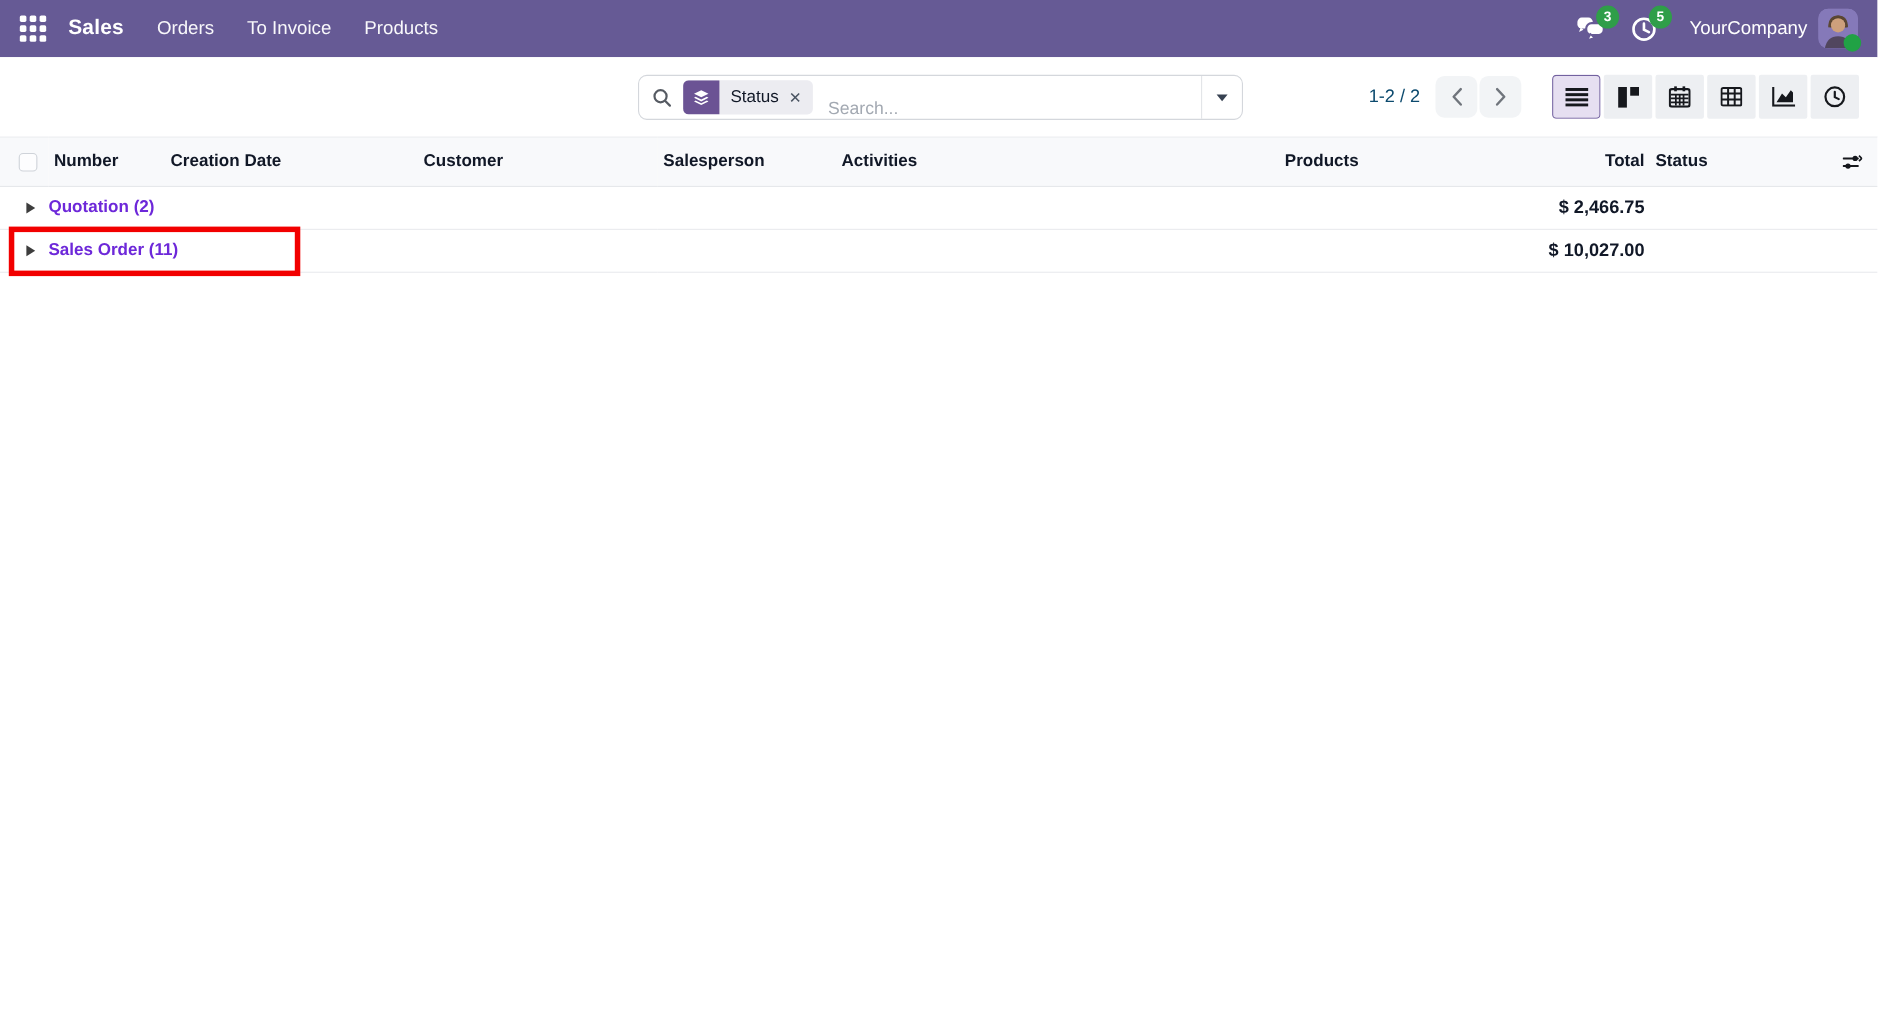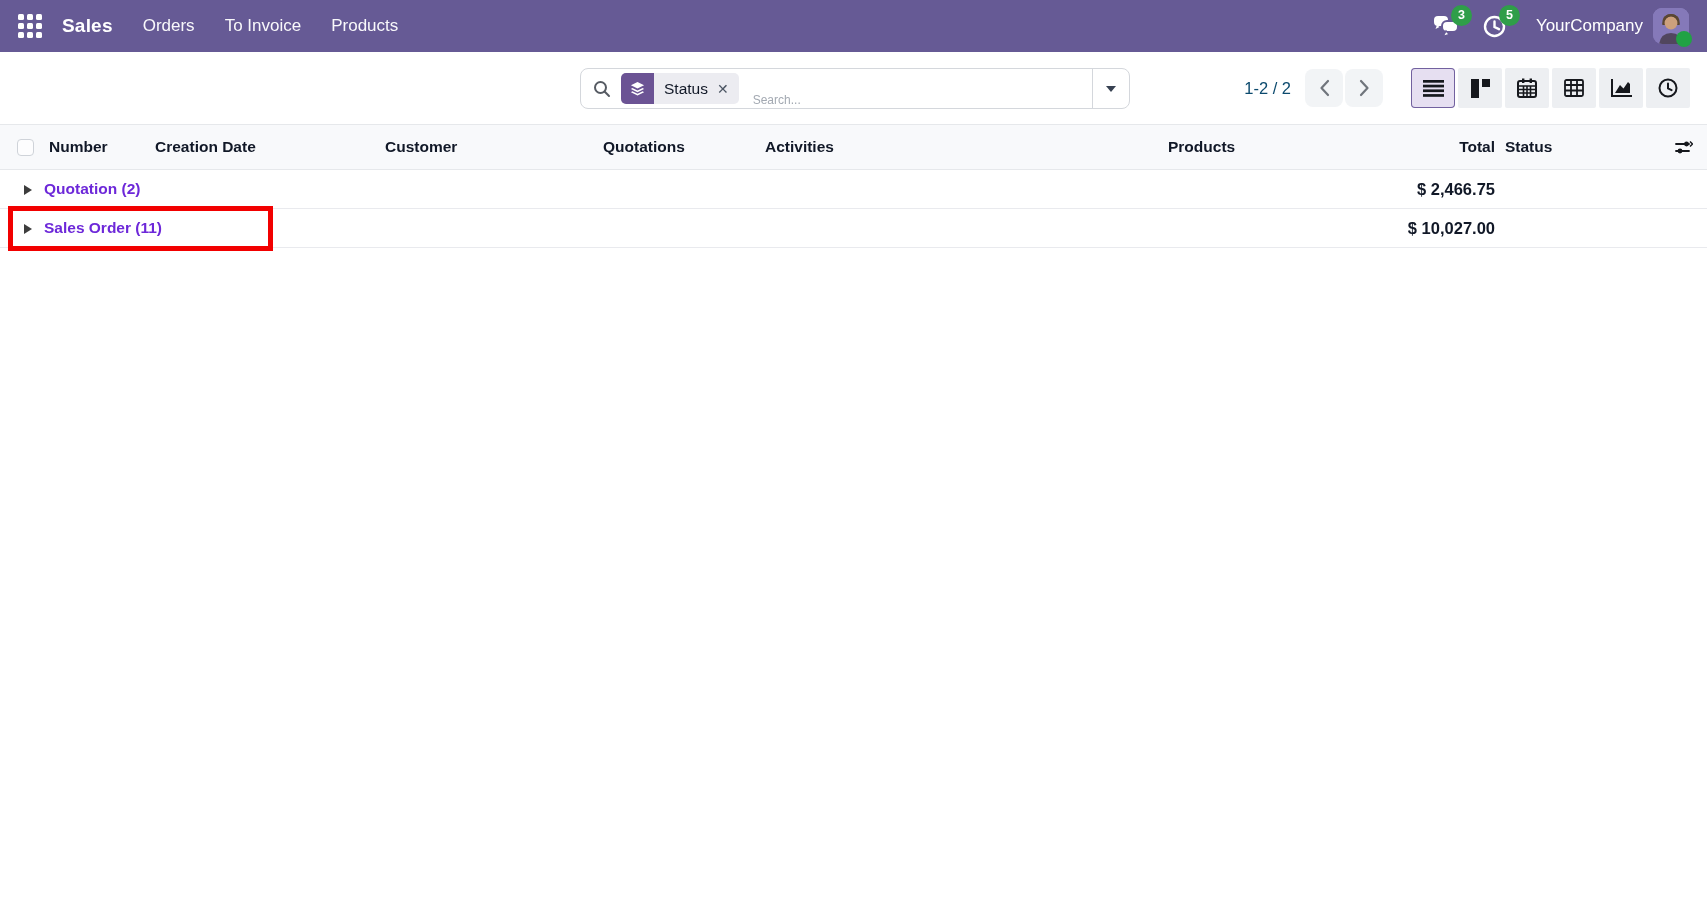--- a/index.html
+++ b/index.html
@@ -56,21 +56,21 @@
   .search-glass { margin:0 10px 0 12px; display:flex; }
   .facet {
     display:flex; align-items:stretch; height:31px; border-radius:5px;
     overflow:hidden; background:#ececf1;
   }
   .facet-chip { width:33px; background:#6b5394; display:flex; align-items:center; justify-content:center; }
   .facet-label { display:flex; align-items:center; padding:0 9px 0 10px; font-size:15.5px; color:#111827; }
   .facet-close { display:flex; align-items:center; padding-right:10px; color:#4b5563;
     font-size:14px; cursor:pointer; }
   .search-input {
-    flex:1; border:none; outline:none; font-family:inherit; font-size:12px;
+    flex:1; border:none; outline:none; font-family:inherit; font-size:16px;
     color:#000000; padding:0 10px 0 14px; background:transparent; min-width:0;margin-top:22px;
   }
   .search-input::placeholder { color:#a3a9b2; }
   .search-toggle {
     width:37px; align-self:stretch; border-left:1px solid #d4d7dc;
     display:flex; align-items:center; justify-content:center; cursor:pointer;
     border-radius:0 8px 8px 0;
   }
   .caret-down { width:0; height:0; border-left:5.5px solid transparent;
     border-right:5.5px solid transparent; border-top:6px solid #374151; }
@@ -269,21 +269,21 @@
         <col style="width:47px">
     </colgroup>
     <thead>
       <tr>
         <th class="cb-col">
             <div class="checkbox"></div>
           </th>
         <th>Number</th>
         <th>Creation Date</th>
         <th>Customer</th>
-        <th>Quotations</th>
+        <th>Salesperson</th>
         <th>Activities</th>
         <th class="company-col">Products</th>
         <th class="right">Total</th>
         <th>Status</th>
         <th>
           <div class="col-toggle">
             <svg width="18" height="15" viewBox="0 0 18 15">
               <path d="M1 4 h13" stroke="#16181d" stroke-width="1.8" stroke-linecap="round"></path>
               <circle cx="11.5" cy="4" r="2.4" fill="#16181d"></circle>
               <path d="M15 1.5 L17.5 4 L15 6.5" fill="none" stroke="#16181d" stroke-width="1.5"></path>

